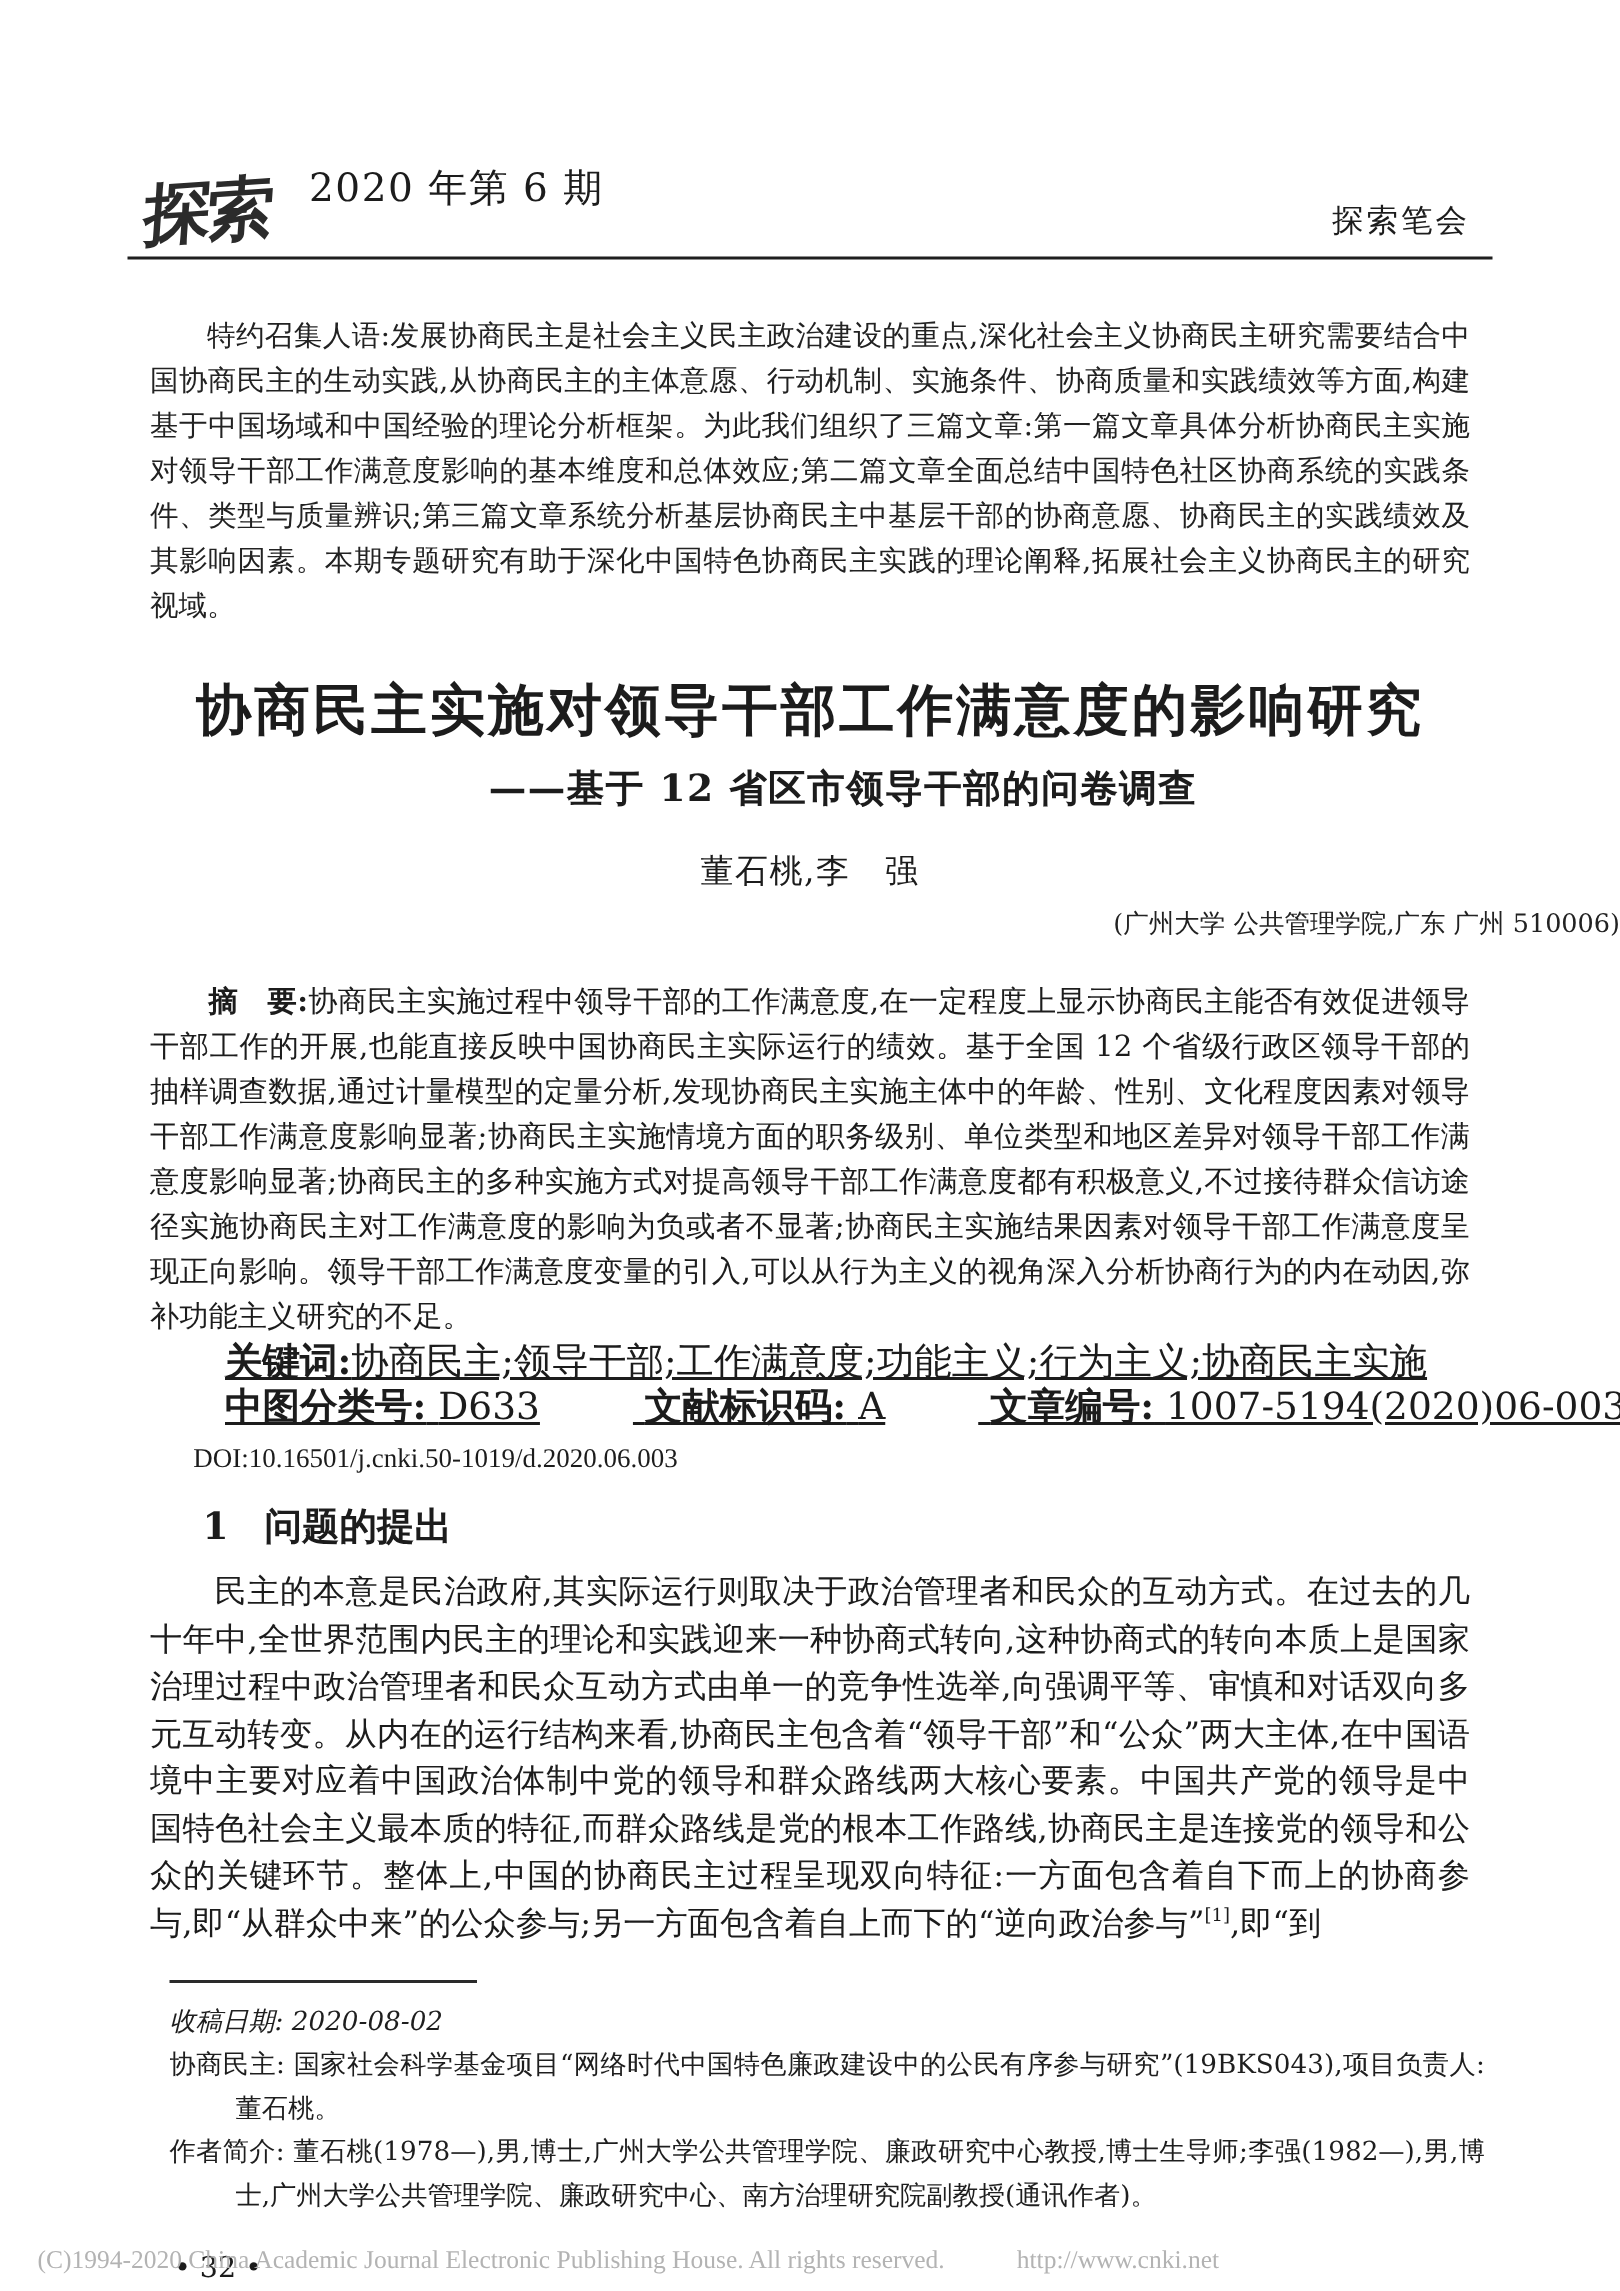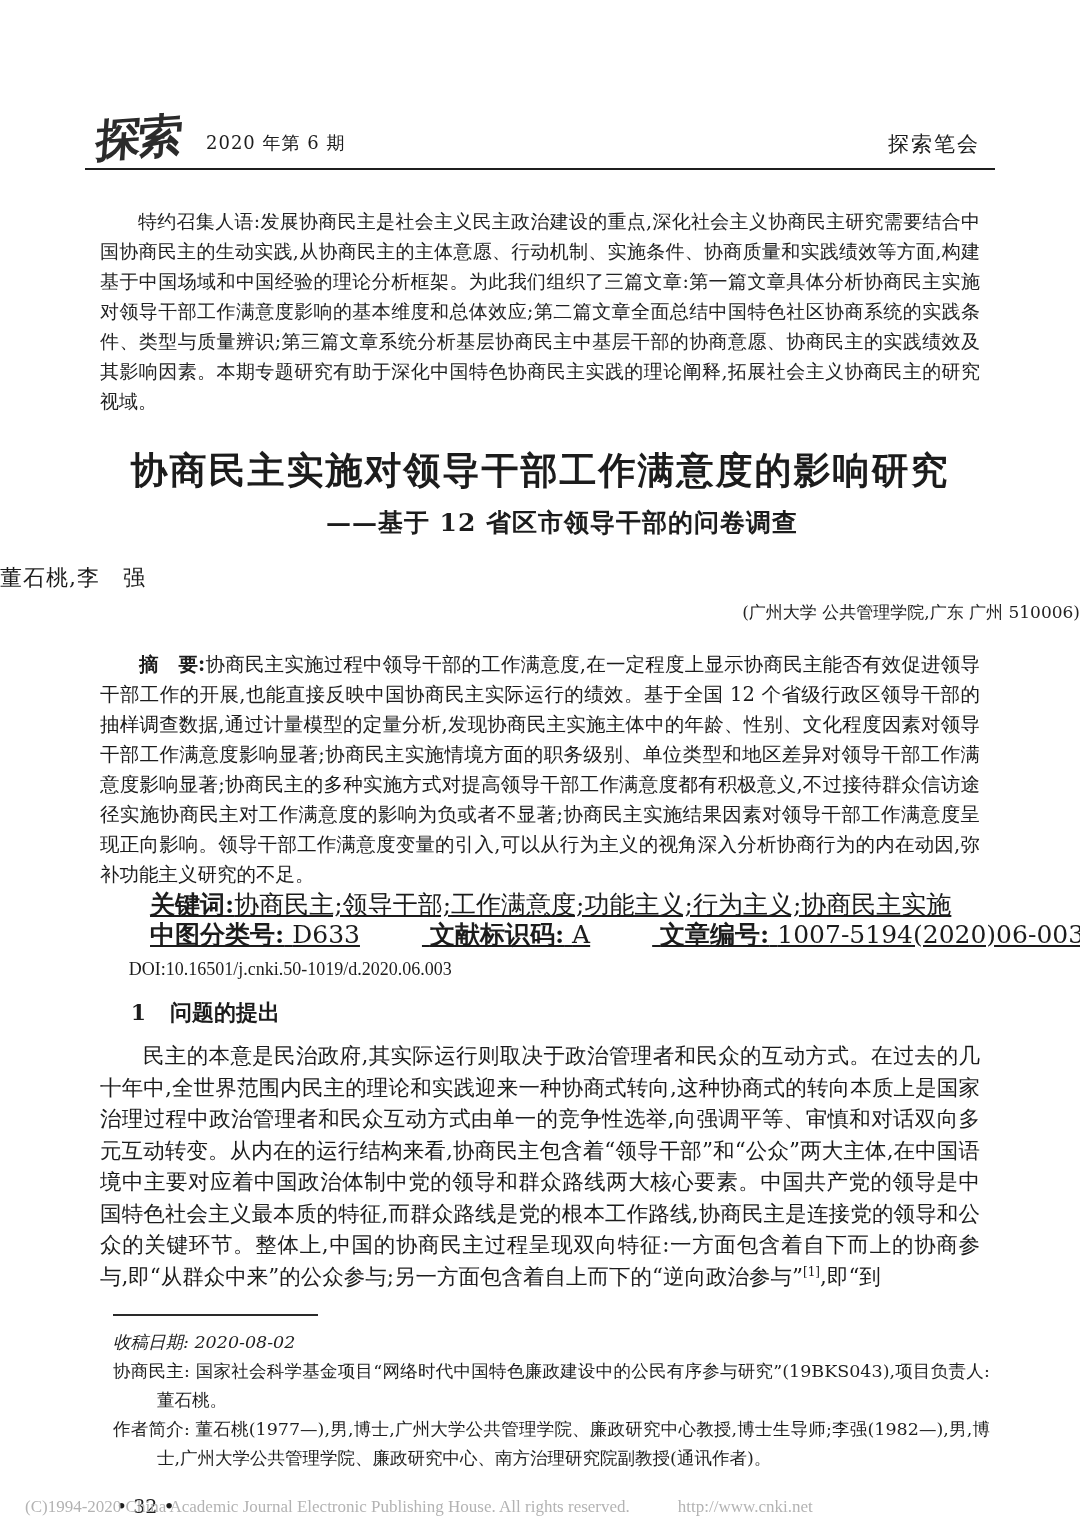--- a/index.html
+++ b/index.html
@@ -18,21 +18,21 @@
     padding:108px 100px 0 96px;
   }
   .logo-box { width:96px; height:60px; position:relative; }
   .logo-text {
     display:inline-block;
     font-size:45px; font-weight:800; color:#2b2b2b;
     transform:rotate(-4deg) skewX(-8deg);
     letter-spacing:-3px;
     font-family:"DejaVu Serif",serif;
   }
-  .issue-label { font-size:18px; margin-left:14px; padding-bottom:13px; letter-spacing:1px; }
+  .issue-label { font-size:26px; margin-left:14px; padding-bottom:28px; letter-spacing:1px; }
   .column-label { margin-left:auto; font-size:21px; padding-bottom:10px; letter-spacing:2px; }
   .header-rule { border-bottom:2px solid #1f1f1f; margin:0 85px; }
 
   
   .convener {
     margin:36px 100px 0 100px;
     font-size:19px; line-height:30px;
     text-align:justify; text-indent:2em;
     color:#222;
   }
@@ -40,21 +40,21 @@
   
   .title {
     margin:30px 60px 0 60px;
     text-align:center;
     font-size:37px; font-weight:700; letter-spacing:2px;
   }
   .subtitle {
     margin-top:10px; text-align:center;
     font-size:25px; font-weight:700; letter-spacing:1px;padding-left:44px;
   }
-  .authors { margin-top:24px; text-align:left; font-size:22px; letter-spacing:1px; }
+  .authors { margin-top:24px; text-align:center; font-size:22px; letter-spacing:1px; }
   .affiliation { margin-top:8px; text-align:right; font-size:17px; color:#222; }
 
   
   .abstract {
     margin:26px 100px 0 100px;
     font-size:19.5px; line-height:30px;
     text-align:justify; text-indent:2em;
   }
   .meta-line {
     margin:0 100px; font-size:25px; line-height:30px; text-indent:2em;
@@ -62,21 +62,21 @@
     text-decoration:underline;
   }
   .meta-pair { margin-right:62px; }
   .doi-line {
     margin:0 100px; font-size:18px; line-height:30px; text-indent:1.6em;
     font-family:"Liberation Serif","DejaVu Serif",serif;
   }
   .b { font-weight:700; }
 
   
-  .section-heading { margin:14px 100px 0 100px; font-size:22px; font-weight:600; text-indent:1.4em; }
+  .section-heading { margin:14px 100px 0 100px; font-size:25px; font-weight:600; text-indent:1.4em; }
   .section-heading .sec-title { margin-left:24px; }
   .body-para {
     margin:12px 100px 0 100px;
     font-size:21.5px; line-height:31.5px;
     text-align:justify; text-indent:2em;
   }
   .ref-sup { font-size:12px; vertical-align:super; line-height:0; }
 
   
   .fn-sep { width:205px; border-top:2px solid #2a2a2a; margin:22px 0 0 113px; }
@@ -141,21 +141,21 @@
 
   <div class="fn-sep"></div>
   <div class="footnotes">
     <p class="fn-item" style="margin:0;font-style:italic;">
       <span>收稿日期:</span> <span>2020-08-02</span>
     </p>
     <p class="fn-item" style="margin:0;">
       <span>协商民主:</span> <span>国家社会科学基金项目“网络时代中国特色廉政建设中的公民有序参与研究”(19BKS043),项目负责人:董石桃。</span>
     </p>
     <p class="fn-item" style="margin:0;">
-      <span>作者简介:</span> <span>董石桃(1977—),男,博士,广州大学公共管理学院、廉政研究中心教授,博士生导师;李强(1982—),男,博士,广州大学公共管理学院、廉政研究中心、南方治理研究院副教授(通讯作者)。</span>
+      <span>作者简介:</span> <span>董石桃(1978—),男,博士,广州大学公共管理学院、廉政研究中心教授,博士生导师;李强(1982—),男,博士,广州大学公共管理学院、廉政研究中心、南方治理研究院副教授(通讯作者)。</span>
     </p>
   </div>
 
   <div class="page-num">• 32 •</div>
 
   <div class="footer">
     <span>(C)1994-2020 China Academic Journal Electronic Publishing House. All rights reserved.</span><span class="cnki-url">http://www.cnki.net</span>
   </div>
 
 </div>

